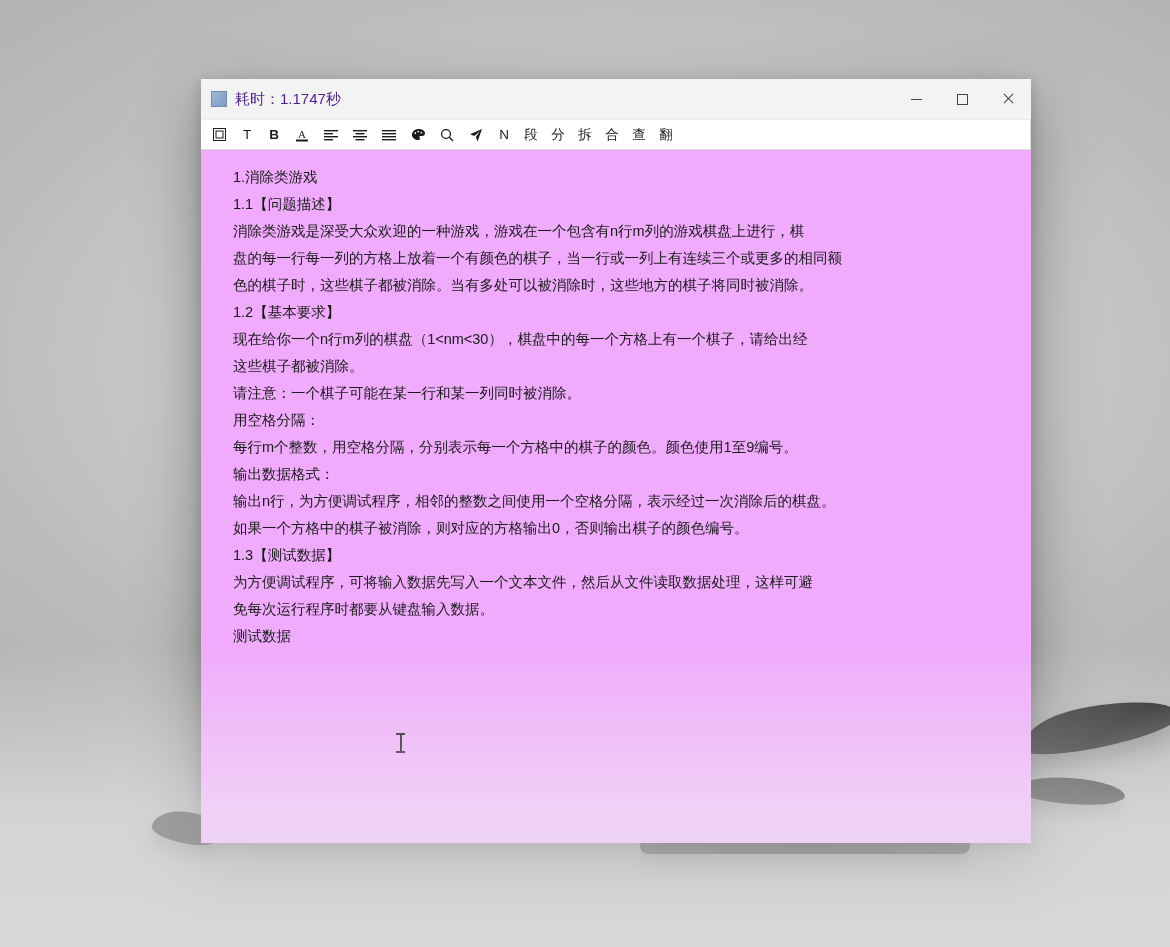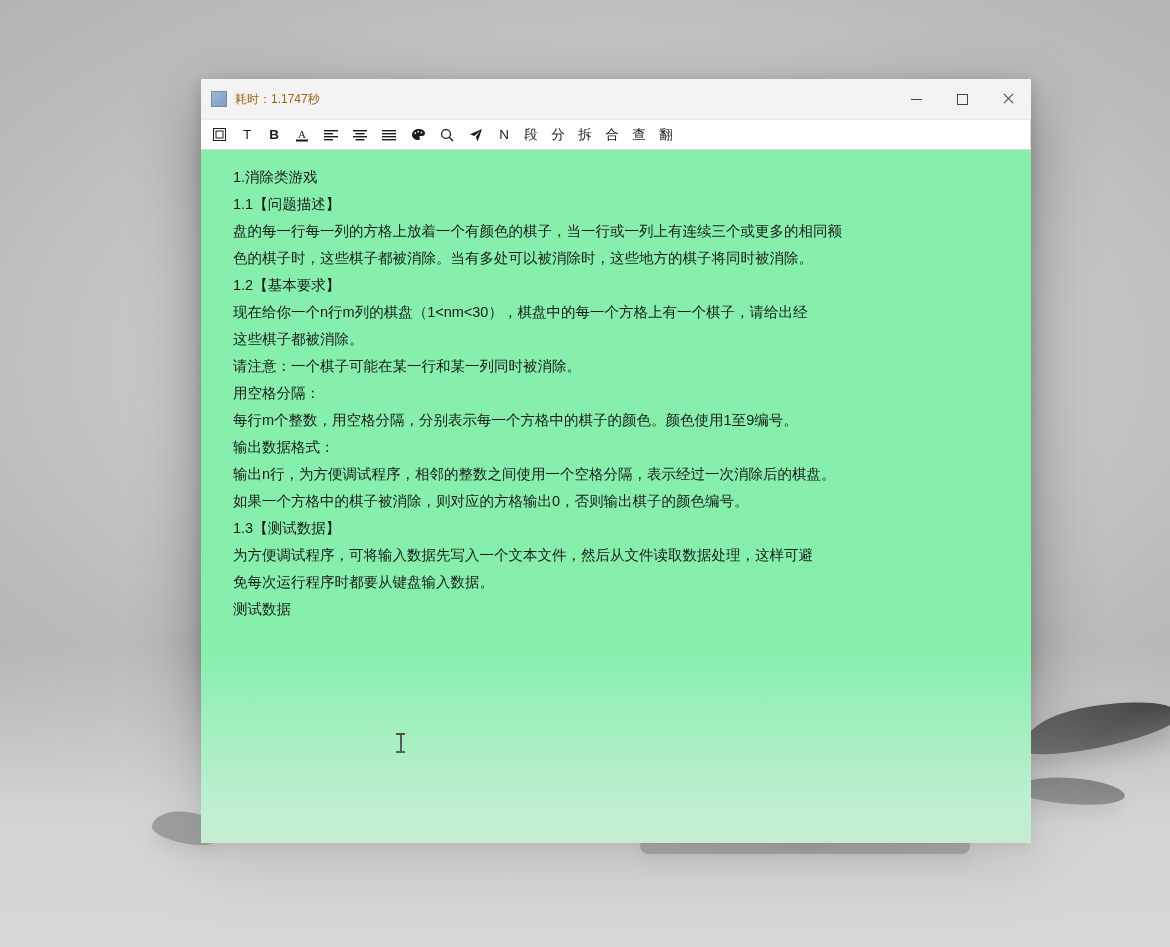--- a/index.html
+++ b/index.html
@@ -110,22 +110,22 @@
     min-width: 0;
   }
   .app-icon {
     width: 16px;
     height: 16px;
     background: linear-gradient(135deg, #9fb8d6 0%, #7f9bc2 100%);
     border: 1px solid #6f8bb0;
     box-sizing: border-box;
   }
   .title-text {
-    font-size: 12px;
-    color: #a16207;
+    font-size: 15px;
+    color: #4c1d95;
     white-space: nowrap;
     overflow: hidden;
     text-overflow: ellipsis;
   }
   .win-btns {
     display: flex;
     flex: none;
     height: 40px;
   }
   .win-btn {
@@ -194,21 +194,21 @@
     font-size: 13.5px;
     padding: 0 4px;
     min-width: 18px;
   }
   .tb-item.bold { font-weight: bold; }
   .tb-item svg { display: block; }
 
   
   .doc-area {
     flex: 1 1 auto;
-    background: #86efac;
+    background: #f0abfc;
     overflow: hidden;
     position: relative;
     padding: 14px 30px 0 32px;
   }
   .doc-line {
     font-size: 14.5px;
     line-height: 27px;
     color: #1a1a1a;
     white-space: pre;
     font-family: "Liberation Sans", "DejaVu Sans", sans-serif;
@@ -357,20 +357,21 @@
       <div class="tb-item text-btn">拆</div>
       <div class="tb-item text-btn">合</div>
       <div class="tb-item text-btn">查</div>
       <div class="tb-item text-btn">翻</div>
     </div>
     <div class="tb-right-edge"></div>
 
     <div class="doc-area">
       <div class="doc-line">1.消除类游戏</div>
       <div class="doc-line">1.1【问题描述】</div>
+      <div class="doc-line">消除类游戏是深受大众欢迎的一种游戏，游戏在一个包含有n行m列的游戏棋盘上进行，棋</div>
       <div class="doc-line">盘的每一行每一列的方格上放着一个有颜色的棋子，当一行或一列上有连续三个或更多的相同额</div>
       <div class="doc-line">色的棋子时，这些棋子都被消除。当有多处可以被消除时，这些地方的棋子将同时被消除。</div>
       <div class="doc-line">1.2【基本要求】</div>
       <div class="doc-line">现在给你一个n行m列的棋盘（1&lt;nm&lt;30），棋盘中的每一个方格上有一个棋子，请给出经</div>
       <div class="doc-line">这些棋子都被消除。</div>
       <div class="doc-line">请注意：一个棋子可能在某一行和某一列同时被消除。</div>
       <div class="doc-line">用空格分隔：</div>
       <div class="doc-line">每行m个整数，用空格分隔，分别表示每一个方格中的棋子的颜色。颜色使用1至9编号。</div>
       <div class="doc-line">输出数据格式：</div>
       <div class="doc-line">输出n行，为方便调试程序，相邻的整数之间使用一个空格分隔，表示经过一次消除后的棋盘。</div>

